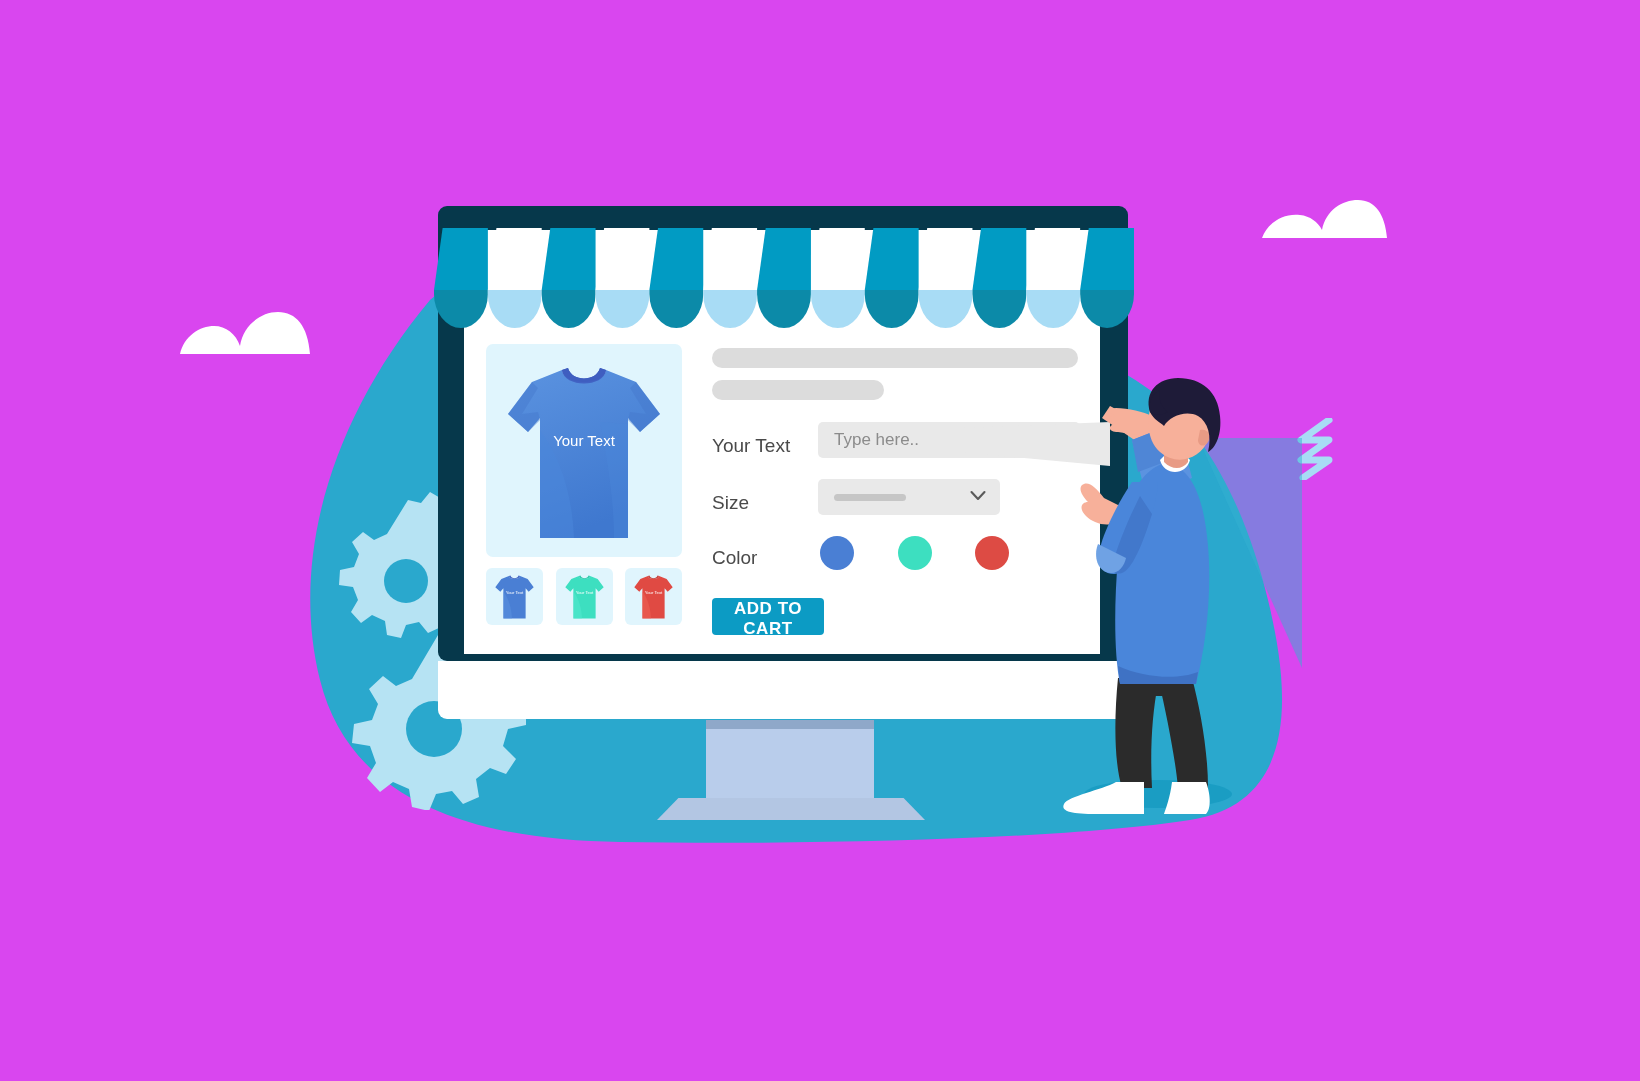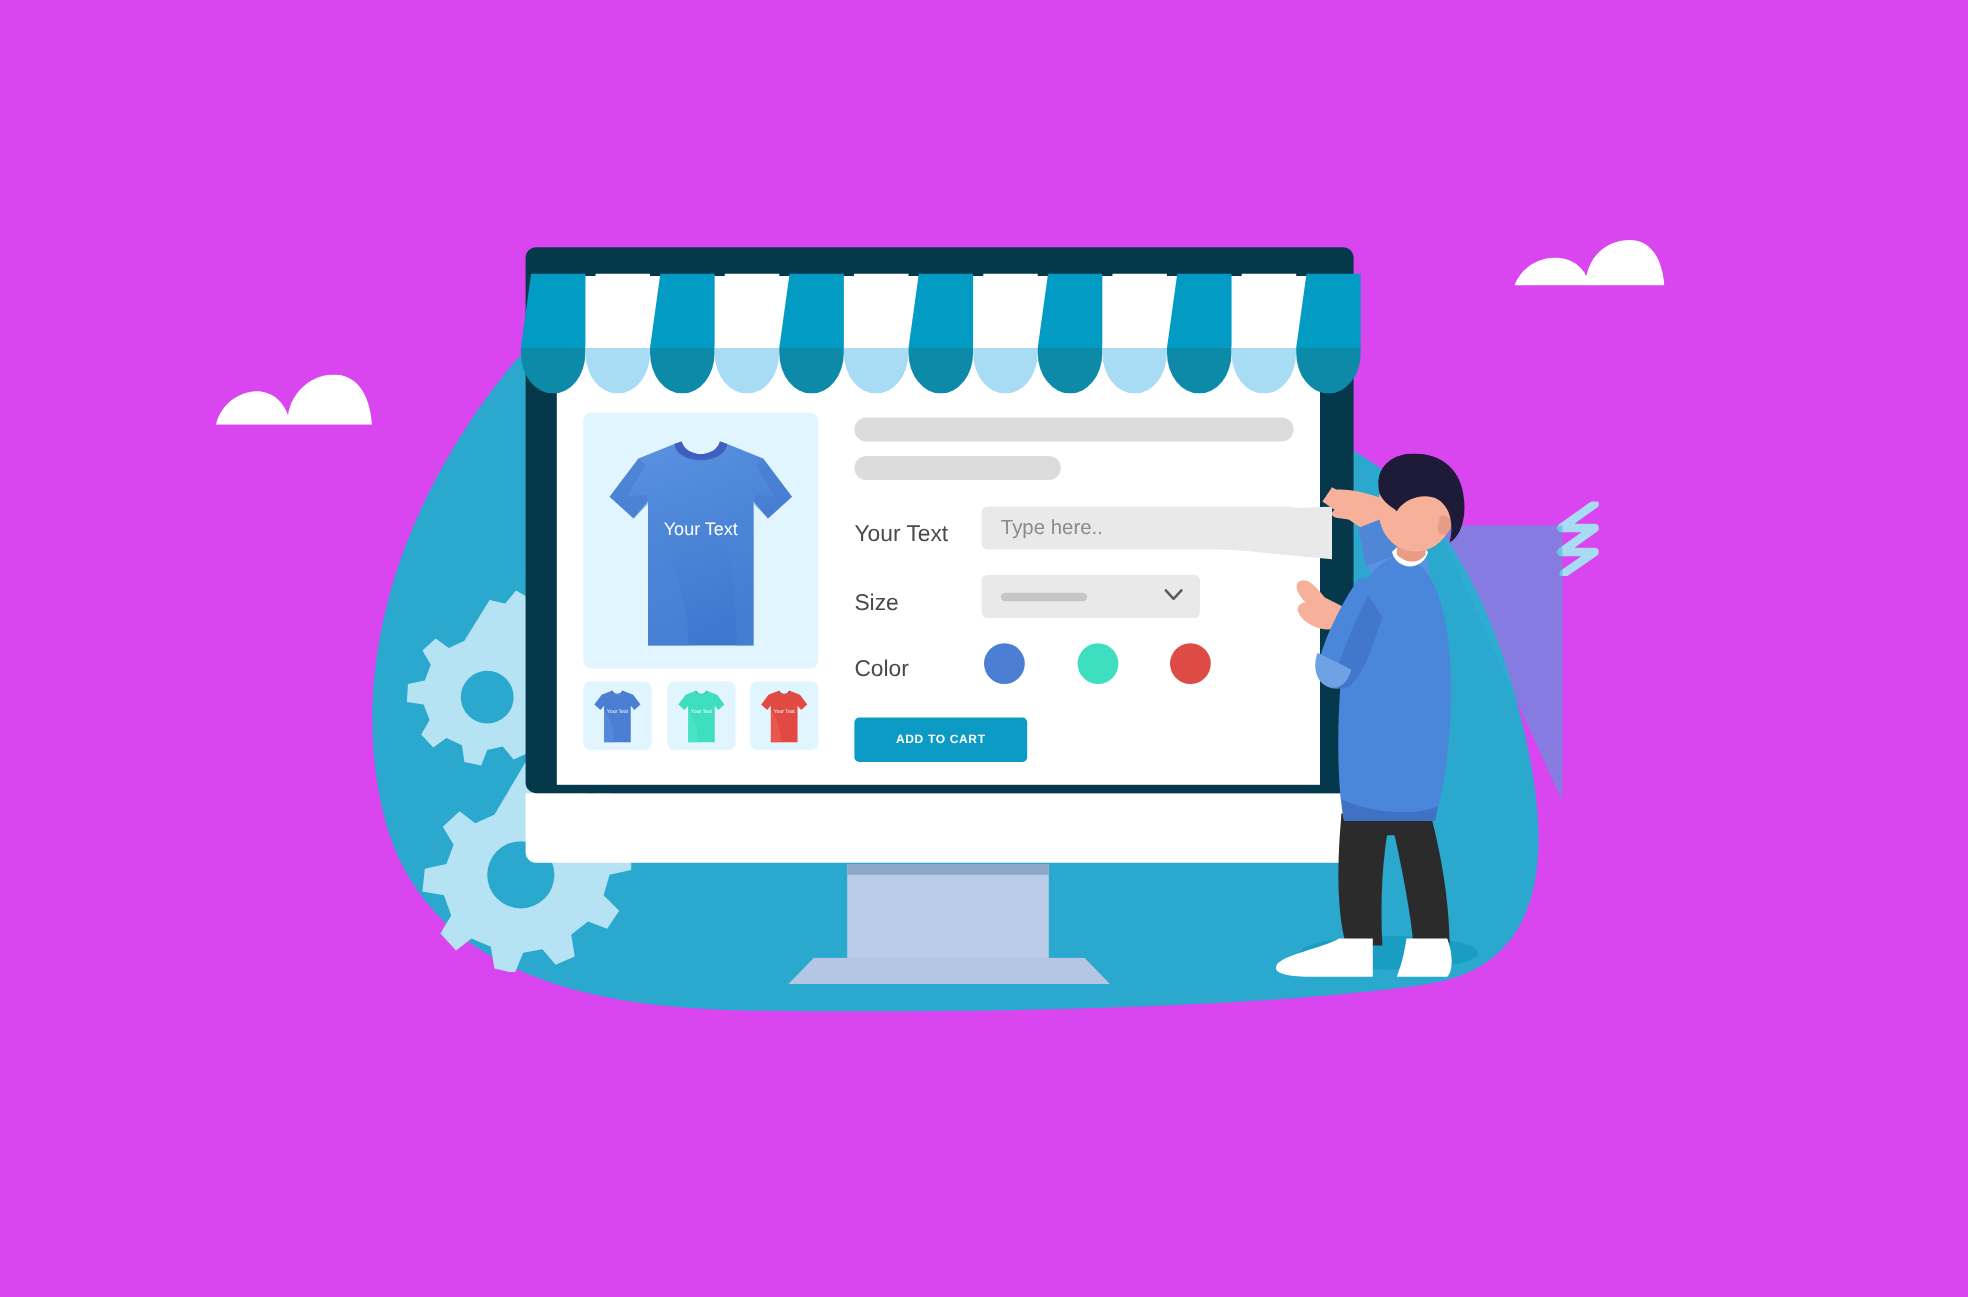--- a/index.html
+++ b/index.html
@@ -138,27 +138,27 @@
     width: 34px; height: 34px;
     border-radius: 50%;
     cursor: pointer;
   }
   #swatch-0 { left: 356px; }
   #swatch-1 { left: 434px; }
   #swatch-2 { left: 511px; }
 
   #add-to-cart {
     left: 248px; top: 368px;
-    width: 144px; height: 37px;
+    width: 112px; height: 37px;
     background: #0c9bc4;
     border: none;
     border-radius: 4px;
     color: #ffffff;
     font-family: "Liberation Sans", sans-serif;
-    font-size: 10px;
+    font-size: 17px;
     font-weight: bold;
     letter-spacing: .55px;
     cursor: pointer;
   }
 
   
   #person { left: 1040px; top: 378px; width: 270px; height: 450px; }
   #pointer-sheet { left: 960px; top: 422px; width: 150px; height: 58px; }
 </style>
 </head>

